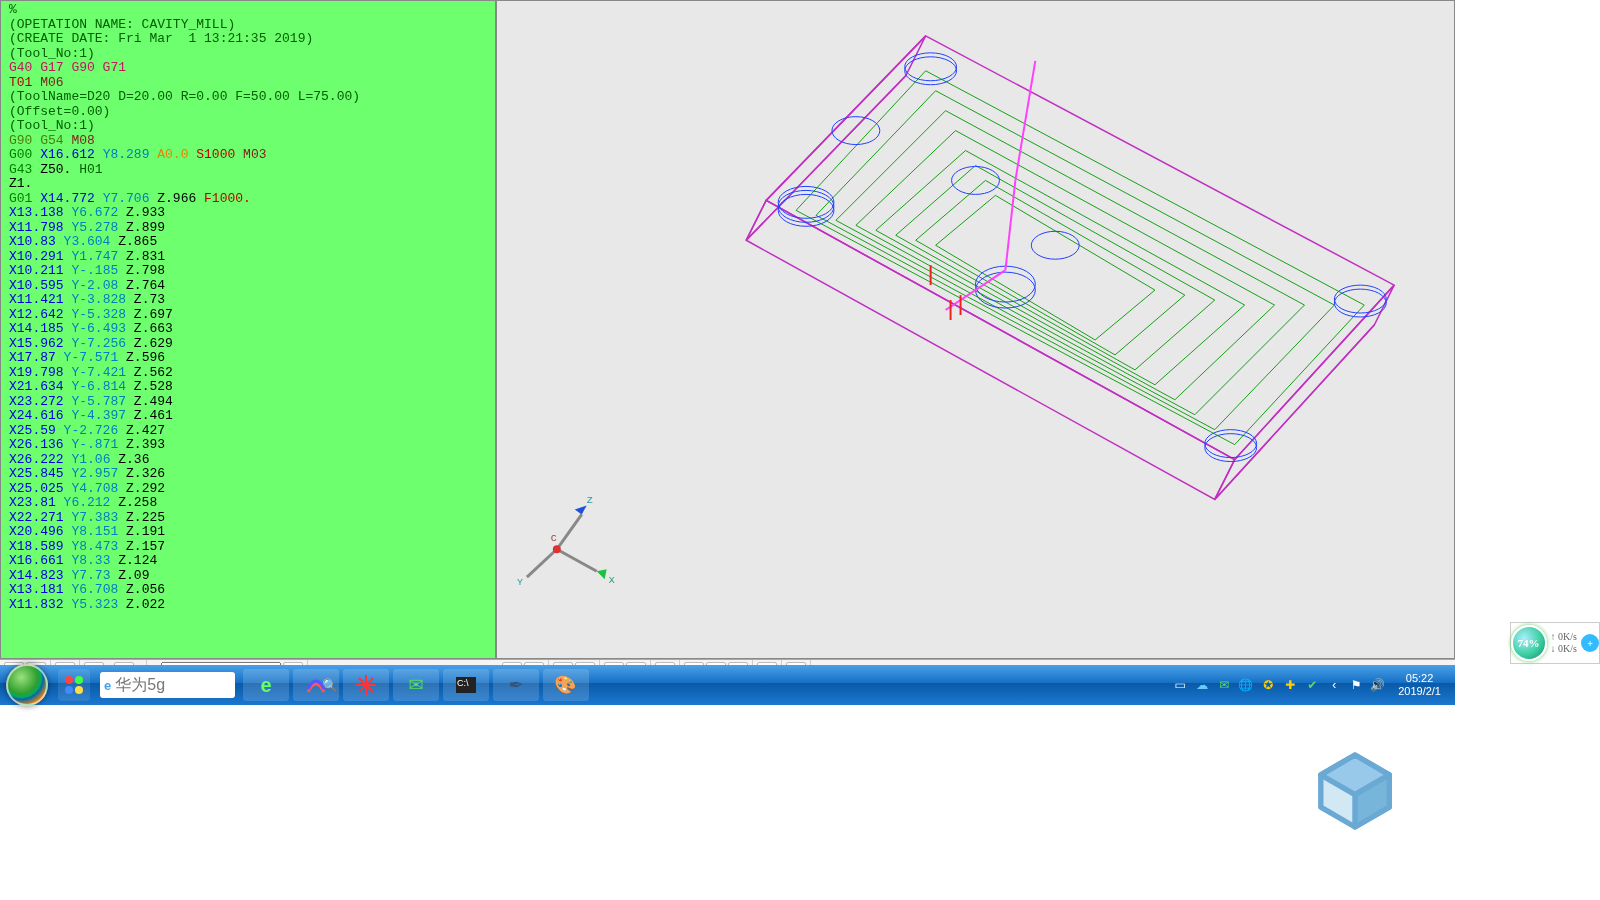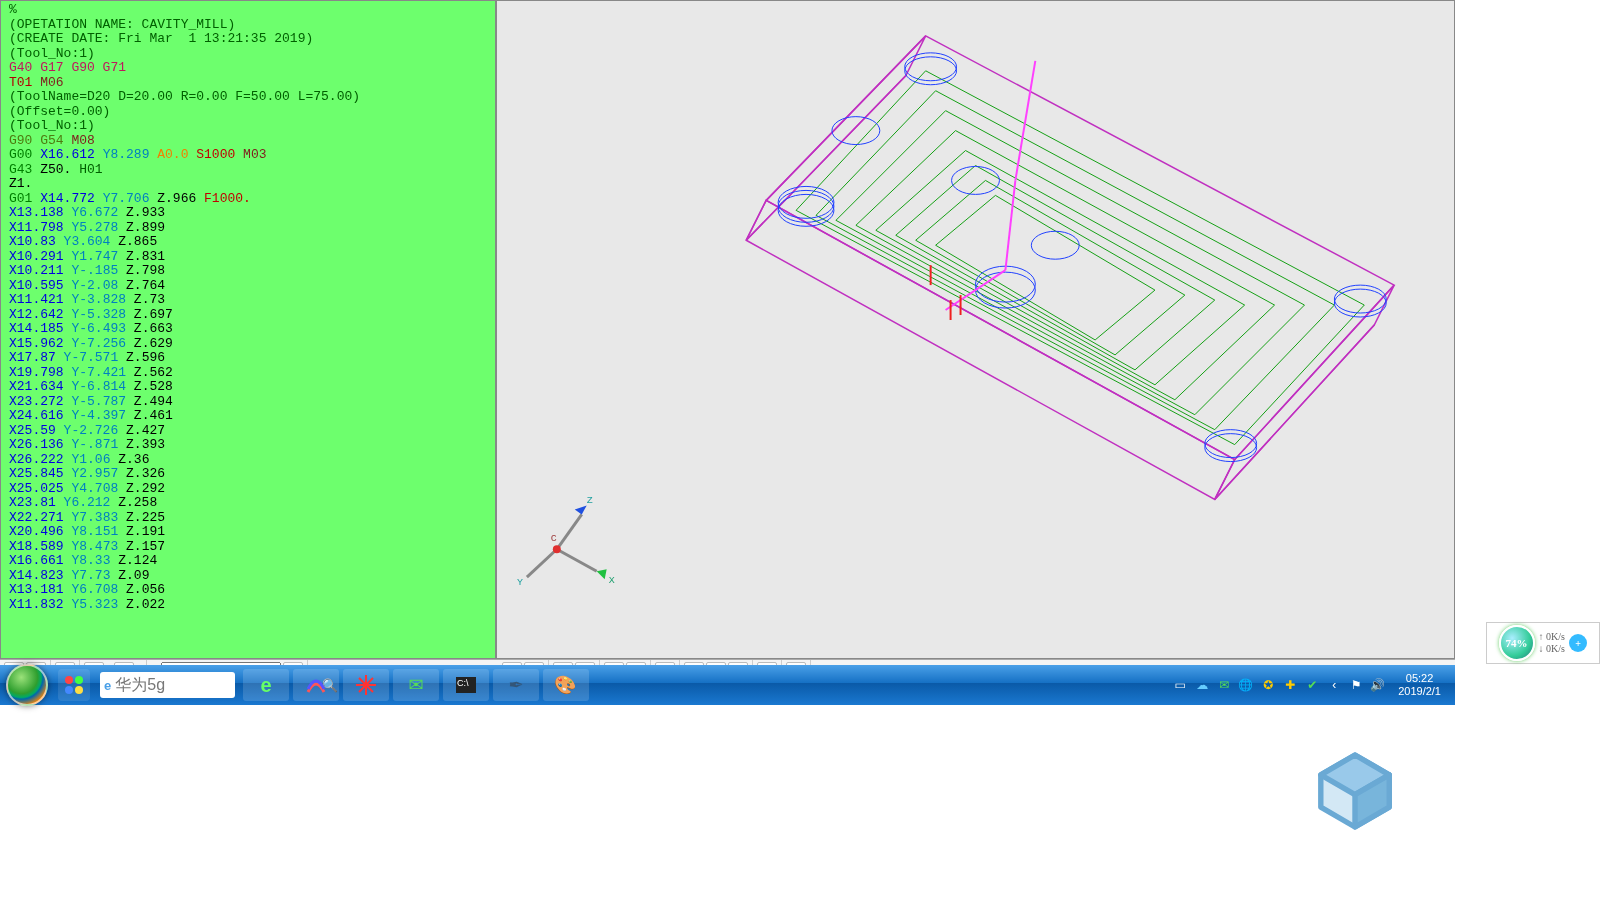--- a/index.html
+++ b/index.html
@@ -12,21 +12,21 @@
 .c-comment{color:#006000}
 .c-h01{color:#006000}
 .c-m{color:#7f1d1d}
 .view-panel { flex:1; background:#e8e8e8; position:relative; border-left:2px solid #888; }
 .view-svg { position:absolute; inset:0; }
 .toolbars { display:flex; height:26px; background:#f4f4f4; border-top:1px solid #aaa; border-bottom:1px solid #aaa; font-family:Tahoma,Arial,sans-serif; font-size:11px; align-items:center; }
 .toolbars .grp { display:flex; align-items:center; gap:2px; padding:0 4px; border-right:1px solid #ccc; height:100%; }
 .tb-btn { width:20px; height:20px; border:1px solid #bbb; background:linear-gradient(#fff,#e8e8e8); border-radius:2px; display:flex; align-items:center; justify-content:center; font-size:10px; color:#555; cursor:pointer; }
 .tb-select { height:20px; font-size:11px; min-width:120px; }
 .statusbar { height:20px; background:#f0f0f0; border-top:1px solid #ccc; display:flex; align-items:center; justify-content:flex-end; padding:0 6px; font-family:Tahoma,sans-serif; font-size:11px; }
-.traffic-badge { position:absolute; right:0; top:622px; display:flex; align-items:center; gap:4px; background:#fff; padding:2px 12px; border:1px solid #ccc; font-family:Tahoma; font-size:10px; }
+.traffic-badge { position:absolute; right:0; top:622px; display:flex; align-items:center; gap:4px; background:#fff; padding:2px 0; border:1px solid #ccc; font-family:Tahoma; font-size:10px; }
 .traffic-badge .disc{width:36px;height:36px;border-radius:50%;background:radial-gradient(circle at 35% 35%,#aef,#3c9 60%,#277 100%);display:flex;align-items:center;justify-content:center;color:#fff;font-weight:bold;font-size:11px;border:2px solid #fff;box-shadow:0 0 4px #6c6;}
 .traffic-badge .stk{display:flex;flex-direction:column;line-height:12px;color:#666}
 .taskbar { position:absolute; left:0; bottom:194px;  }
 
 .taskbar { position:absolute; left:0; width:1455px; height:40px; top:665px; background:linear-gradient(#4aa0e8,#1570c4 45%,#0a5aa8 46%,#1a78d0); display:flex; align-items:center; font-family:"Segoe UI",Tahoma,sans-serif; color:#fff; }
 .start-orb{width:42px;height:42px;border-radius:50%;background:radial-gradient(circle at 35% 30%,#9be27a,#2e9e2e 45%,#0a6 55%,#06a 60%,#f80 80%,#f22 100%);margin:0 6px;border:2px solid rgba(255,255,255,.6);box-shadow:0 0 6px rgba(0,0,0,.5);}
 .qlaunch{width:32px;height:32px;margin:0 4px;border-radius:4px;background:rgba(255,255,255,.1);display:flex;align-items:center;justify-content:center;}
 .searchbox{display:flex;align-items:center;background:#fff;border-radius:3px;height:26px;width:135px;margin:0 6px;padding:0 4px;}
 .searchbox input{border:none;outline:none;flex:1;font-size:16px;color:#777;background:transparent;}
 .searchbox .mag{color:#888;font-size:13px;}

